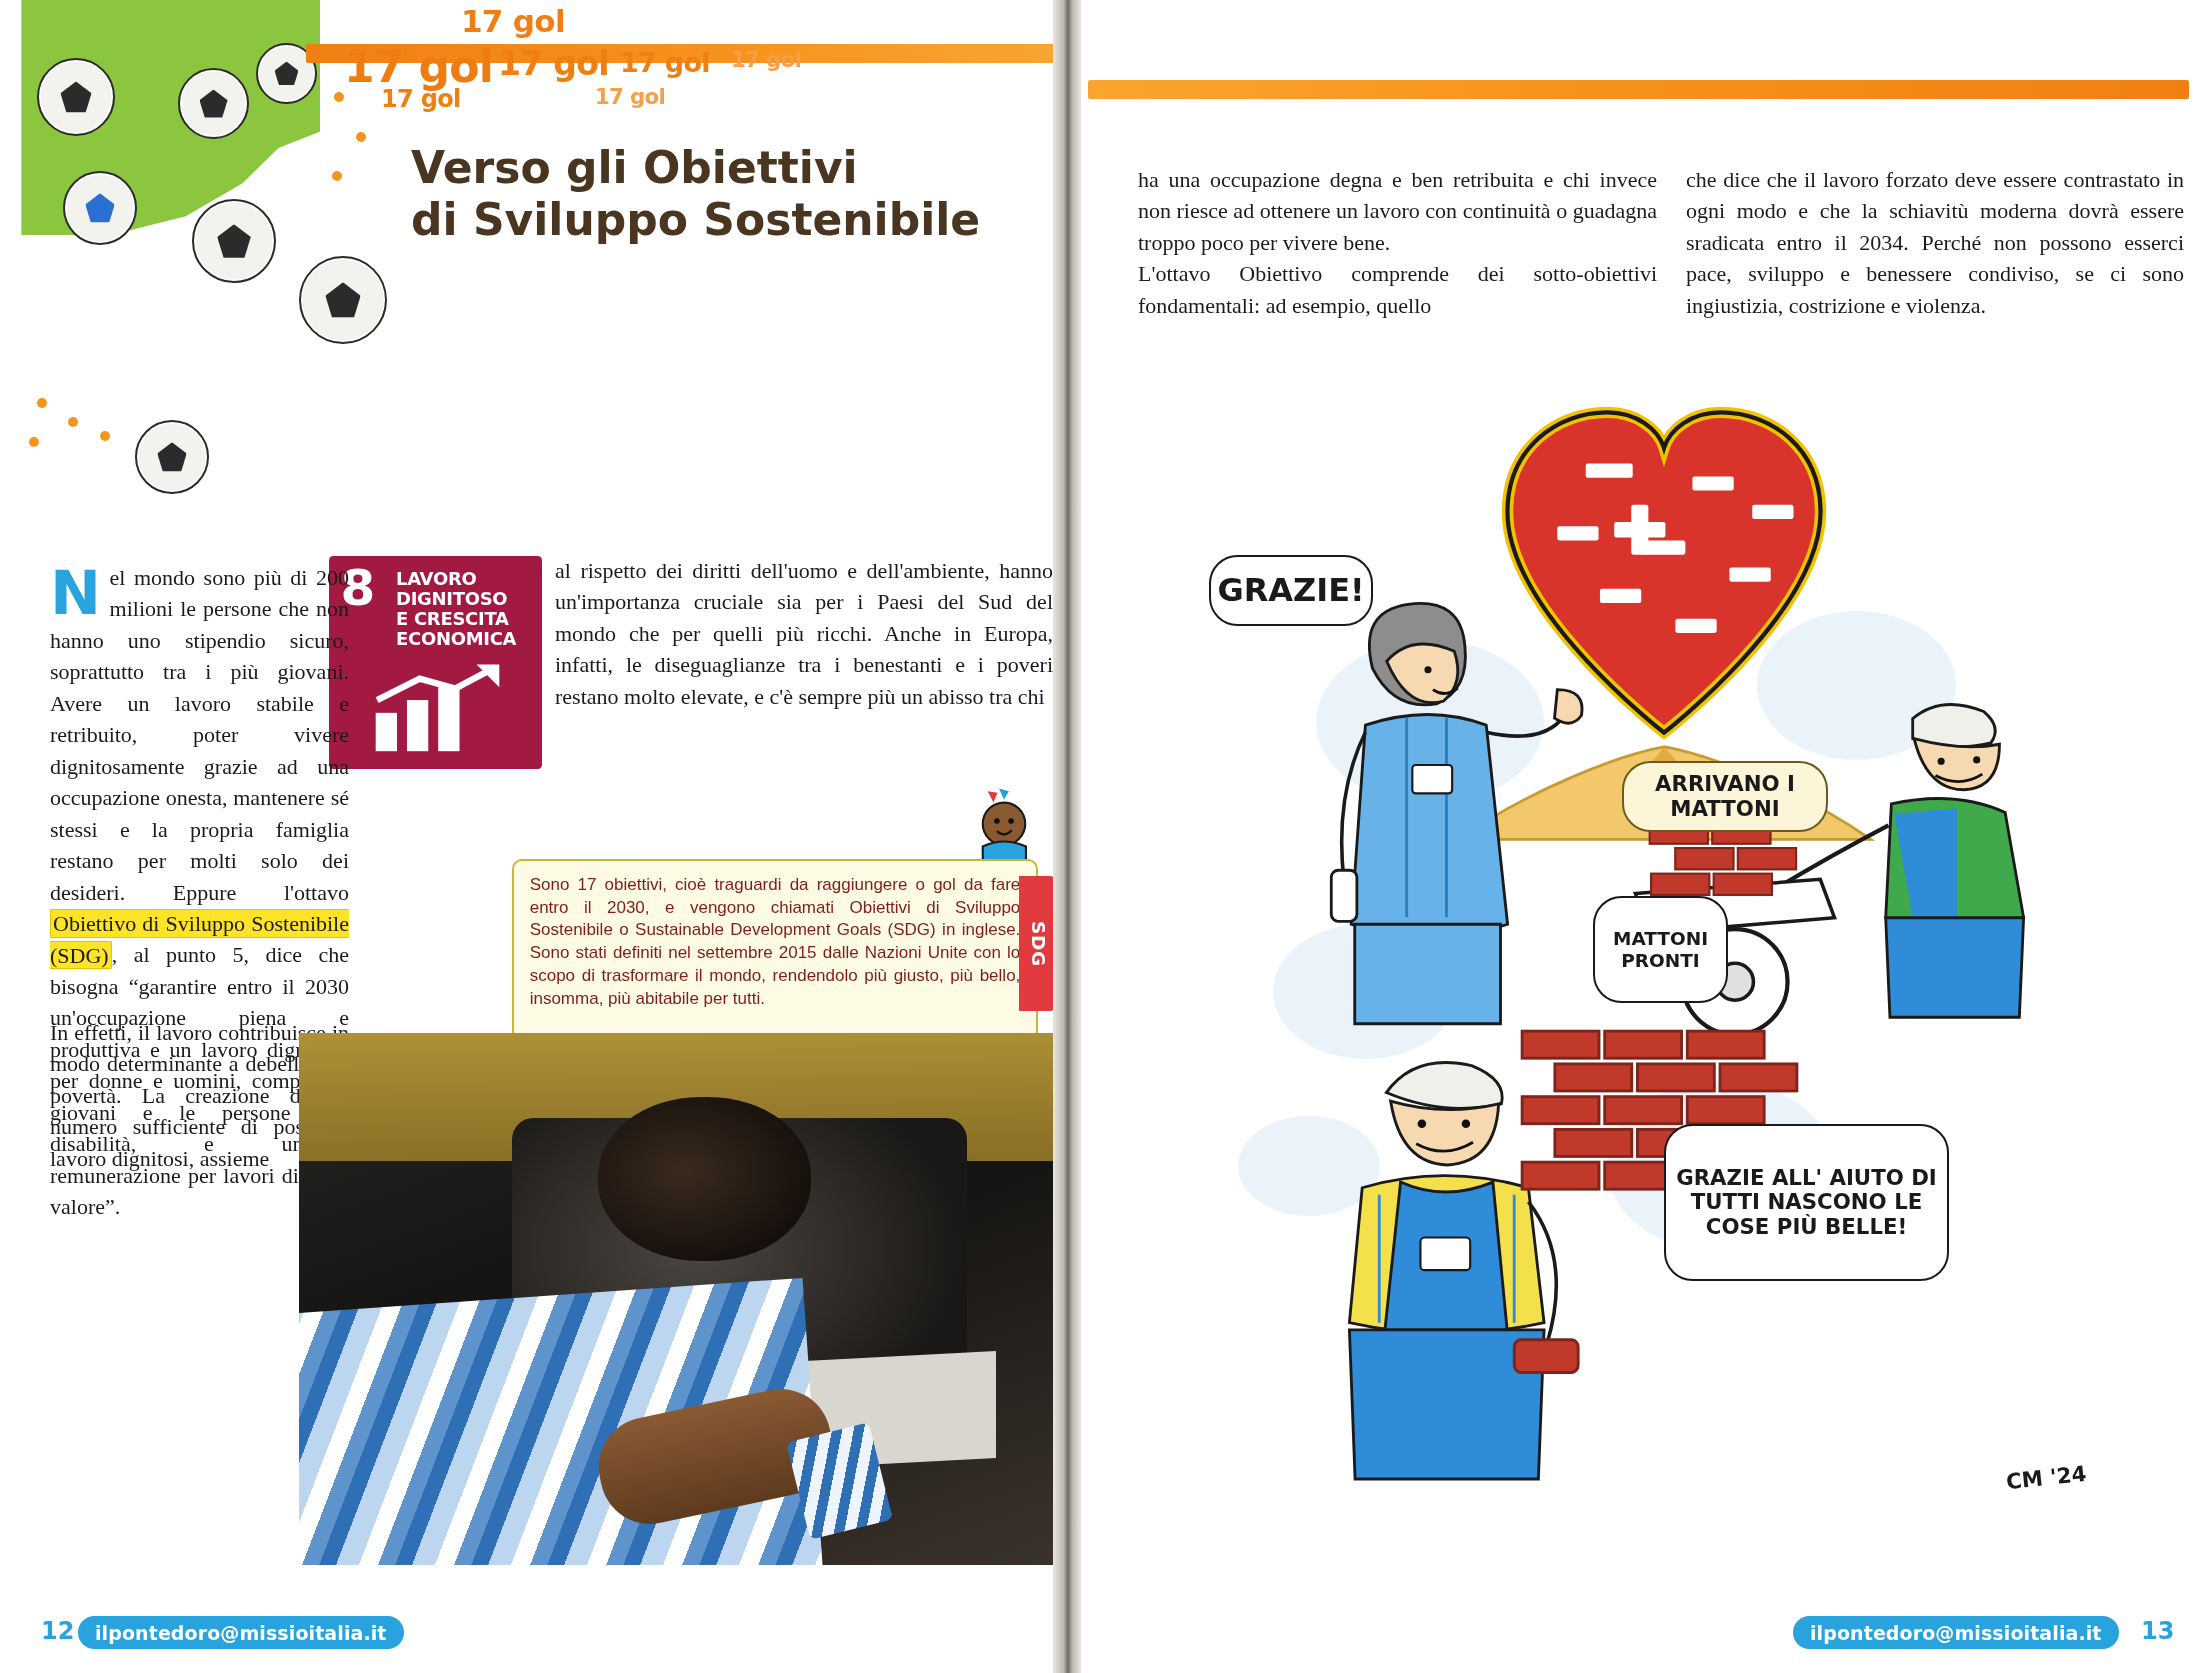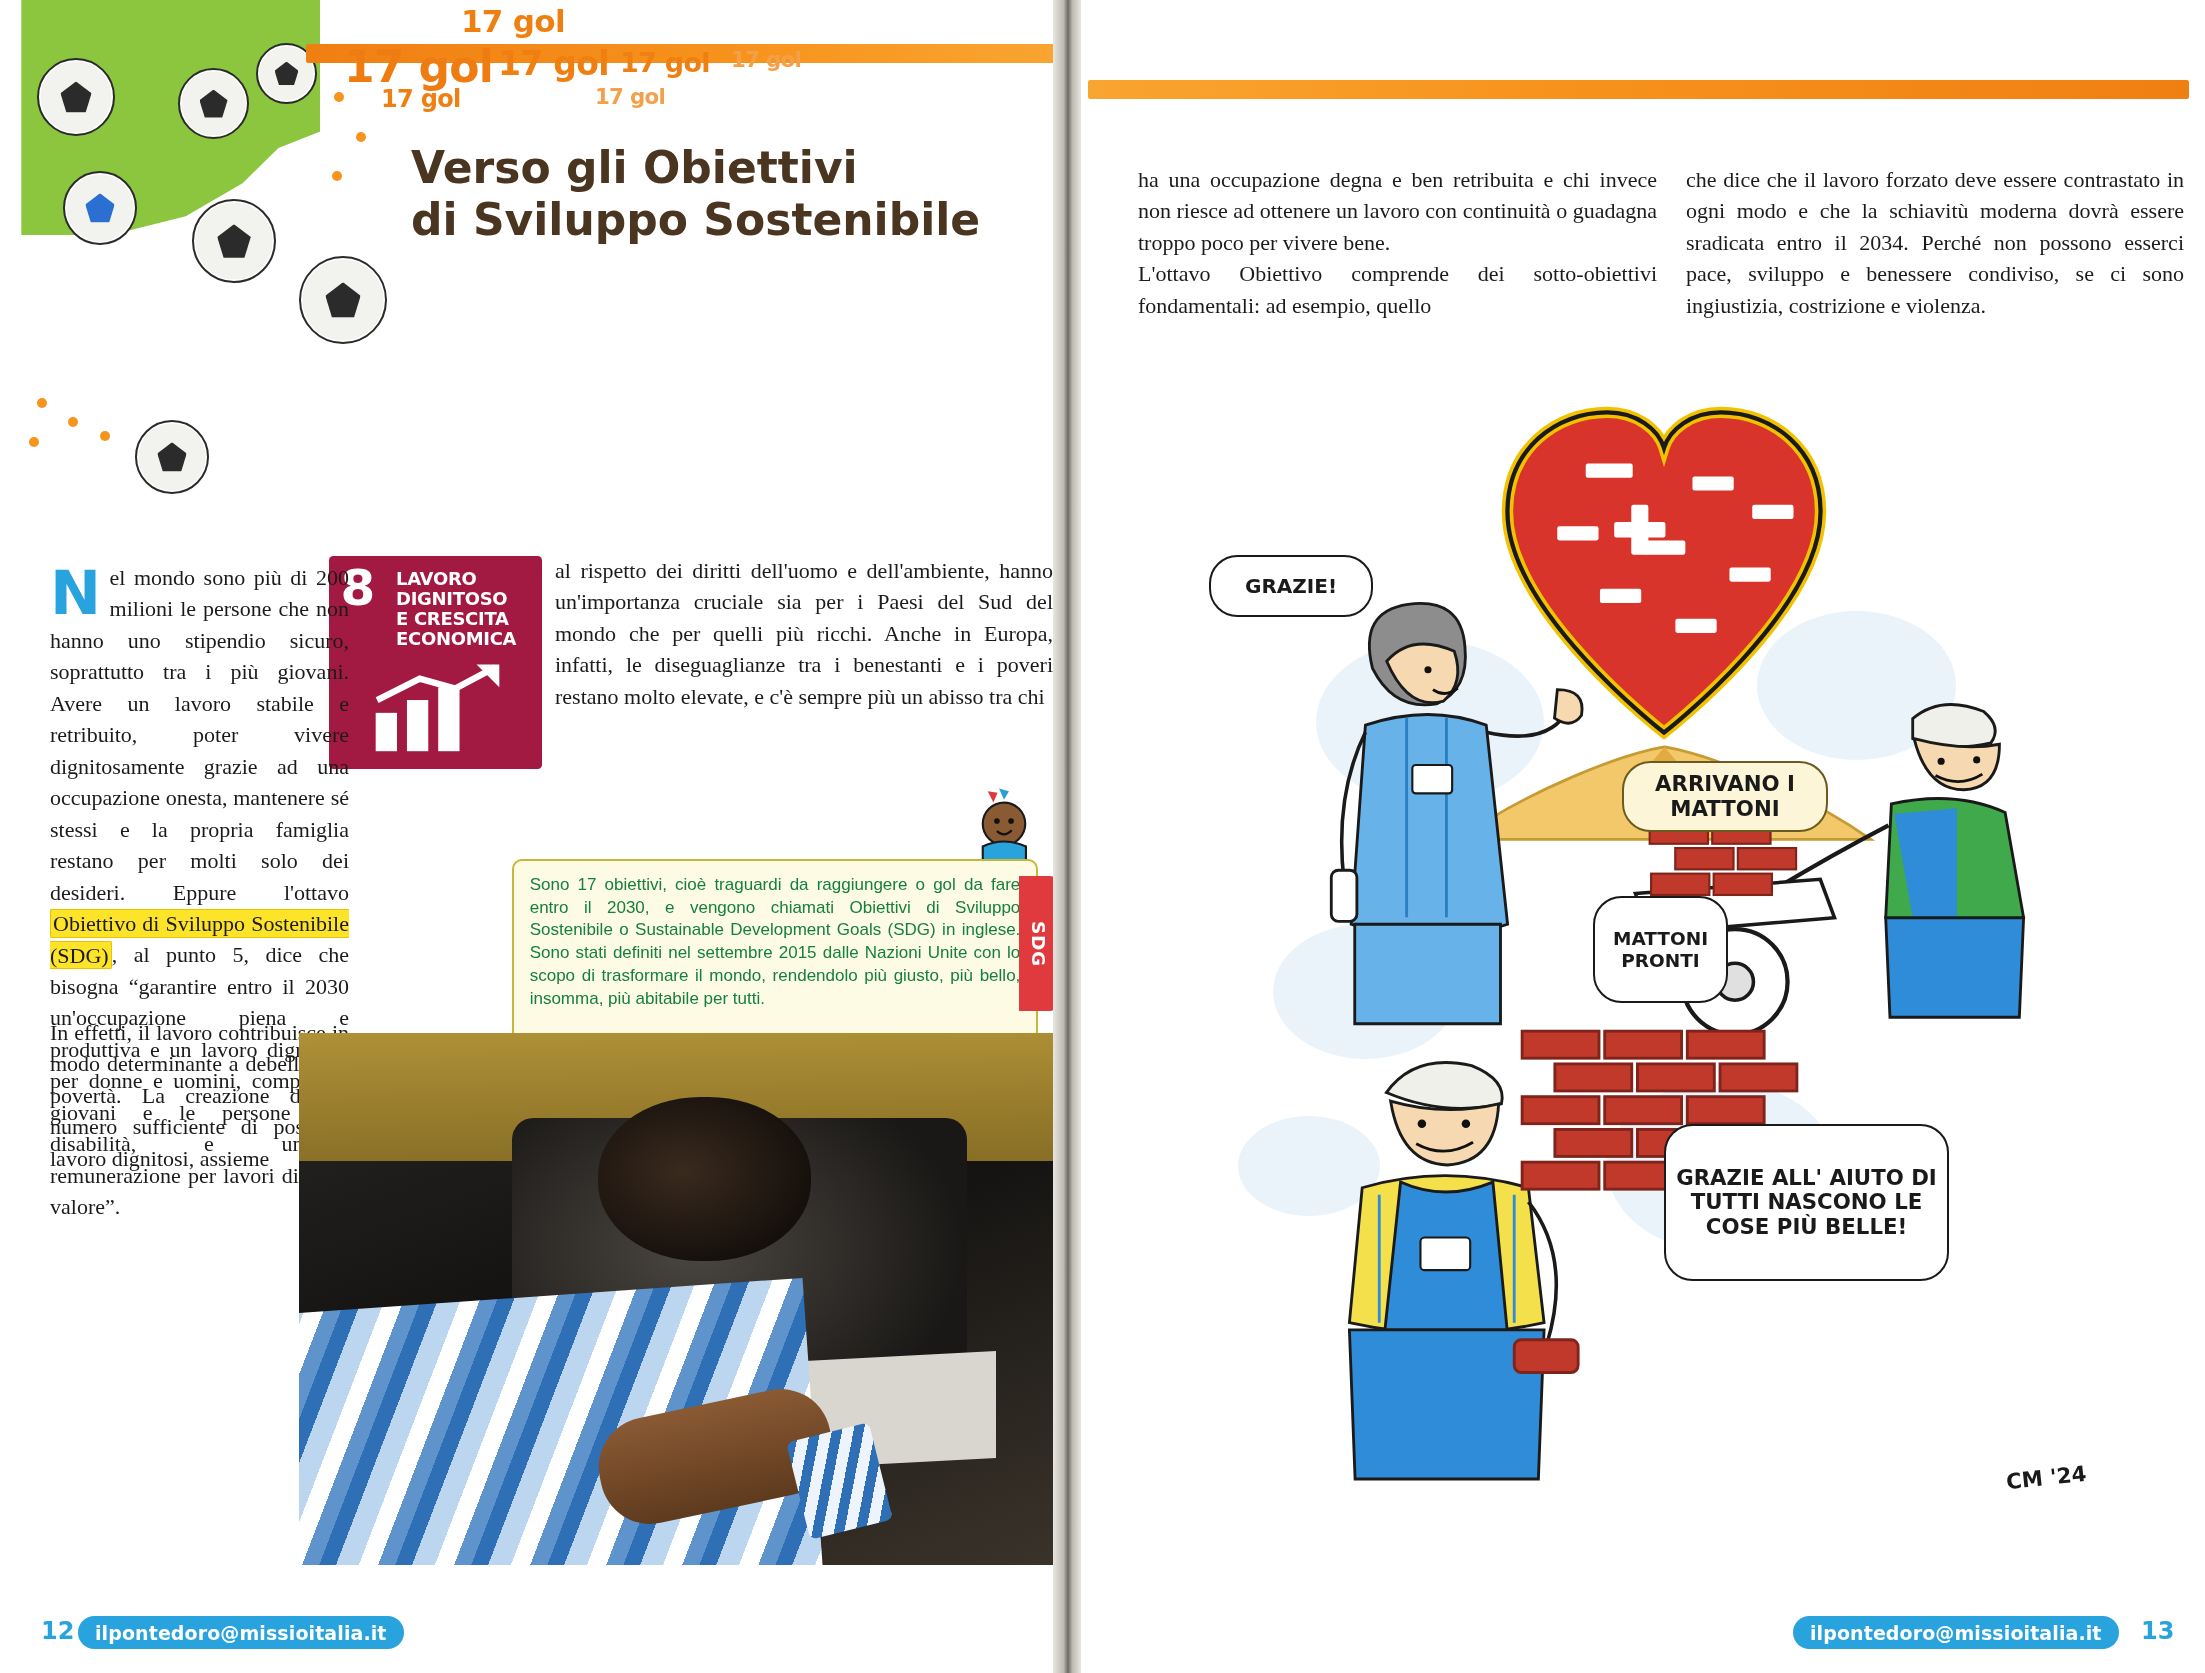--- a/index.html
+++ b/index.html
@@ -131,21 +131,21 @@
     font-size:18px; font-weight:bold; line-height:1.12; letter-spacing:-0.3px;
   }
   .sdg-art { position:absolute; left:41px; top:107px; width:135px; height:94px; }
 
   
   .infobox {
     position:absolute; left:512px; top:859px; width:526px; height:184px;
     background:#fefbe4; border:2.8px solid #c8b63a; border-radius:10px;
     padding:12.8px 15.7px;
     font-family:"Liberation Sans", sans-serif;
-    font-size:17px; line-height:1.34; color:#15803d; text-align:justify;
+    font-size:17px; line-height:1.34; color:#7f1d1d; text-align:justify;
   }
   .sdg-tab {
     position:absolute; left:1019px; top:876px; width:37px; height:135px;
     background:#e03a3e; border-radius:0 5.7px 5.7px 0;
   }
   .sdg-tab span {
     position:absolute; left:50%; top:50%;
     transform:translate(-50%,-50%) rotate(90deg);
     color:#fff; font-family:"DejaVu Sans", sans-serif; font-weight:bold; font-size:18.5px;
     letter-spacing:0.7px;
@@ -191,21 +191,21 @@
     border:2.8px solid #1a1a1a;
     border-radius:28.5px;
     font-family:"DejaVu Sans", sans-serif;
     font-weight:bold;
     color:#1a1a1a;
     display:flex; align-items:center; justify-content:center;
     text-align:center;
     line-height:1.15;
     padding:7.1px 10px;
   }
-  .b-grazie   { left:0px;   top:157px; width:164px; height:62px; font-size:20px; }
+  .b-grazie   { left:0px;   top:157px; width:164px; height:71px; font-size:32px; }
   .b-arrivano { left:413px; top:363px; width:206px; height:71px; font-size:21.3px; background:#fdf5d8; border-color:#6b5a1f;}
   .b-mattoni  { left:384px; top:498px; width:135px; height:107px; font-size:18.5px; }
   .b-grazie2  { left:455px; top:726px; width:285px; height:157px; font-size:21.3px; }
 
   .figure { position:absolute; }
 
   .signature {
     position:absolute; left:2006px; top:1465px;
     font-family:"DejaVu Sans", sans-serif; font-size:21.3px; color:#1a1a1a;
     transform:rotate(-6deg); font-weight:bold;

